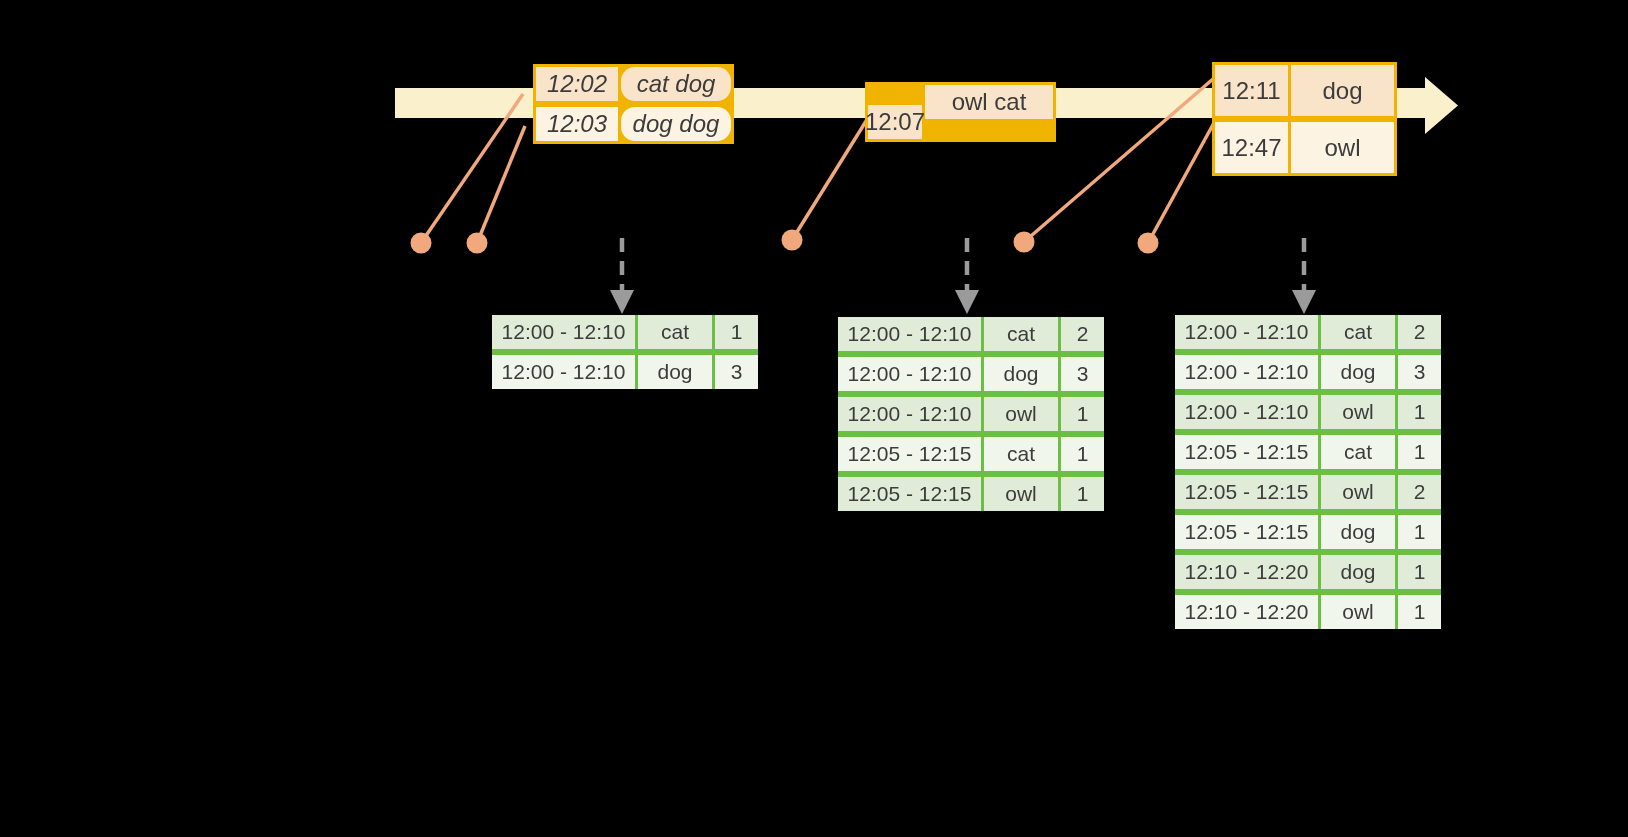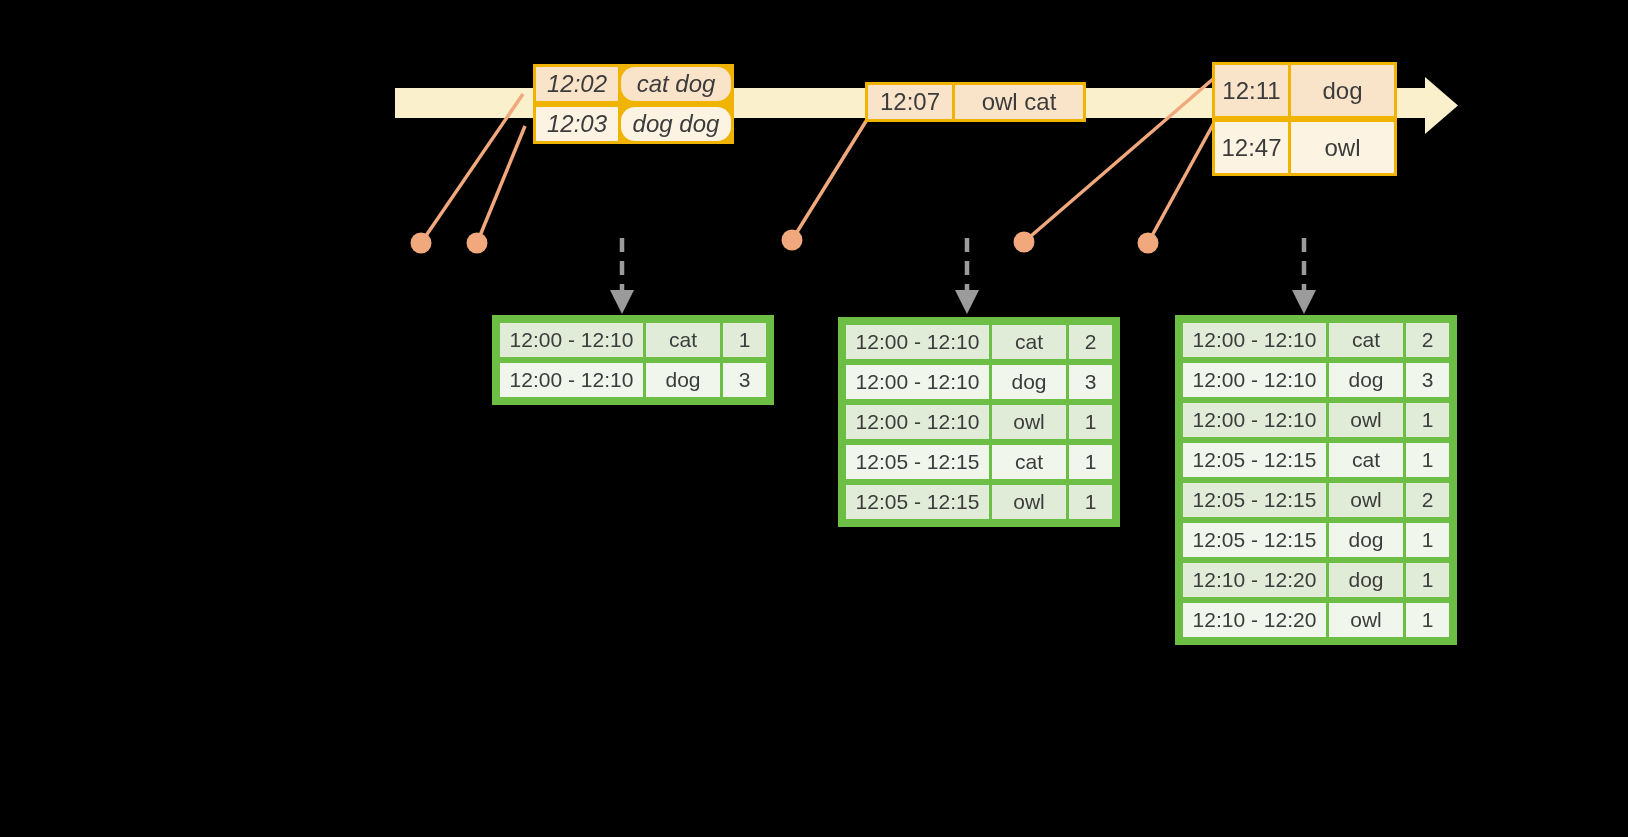--- a/index.html
+++ b/index.html
@@ -27,26 +27,26 @@
     display:flex;align-items:center;justify-content:center;
     color:var(--text);
   }
 
   
   .etable{background:var(--event-border);padding:3px;}
   .etable .tcell{height:34px;font-size:24px;}
   .etable .trow.dark  .tcell{background:var(--event-row-dark);}
   .etable .trow.light .tcell{background:var(--event-row-light);}
   .et1 .c0{width:82px;}  .et1 .c1{width:110px;border-radius:14px;}
-  .et2 .c0{width:84px;}  .et2 .c1{width:128px;}
+  .et2 .c0{width:54px;margin-top:20px;}  .et2 .c1{width:128px;}
   .et3 .c0{width:73px;}  .et3 .c1{width:103px;}
   .et3 .tcell{height:51px;}
 
   
-  .gtable{background:var(--result-border);padding:8px;}
+  .gtable{background:var(--result-border);padding:0;}
   .gtable .tcell{height:34px;font-size:21px;}
   .gtable .trow.dark  .tcell{background:var(--result-row-dark);}
   .gtable .trow.light .tcell{background:var(--result-row-light);}
   .gtable .c0{width:143px;} .gtable .c1{width:74px;} .gtable .c2{width:43px;}
 </style>
 </head>
 <body>
 
 <div class="canvas" style="background: rgb(0, 0, 0);">
 

